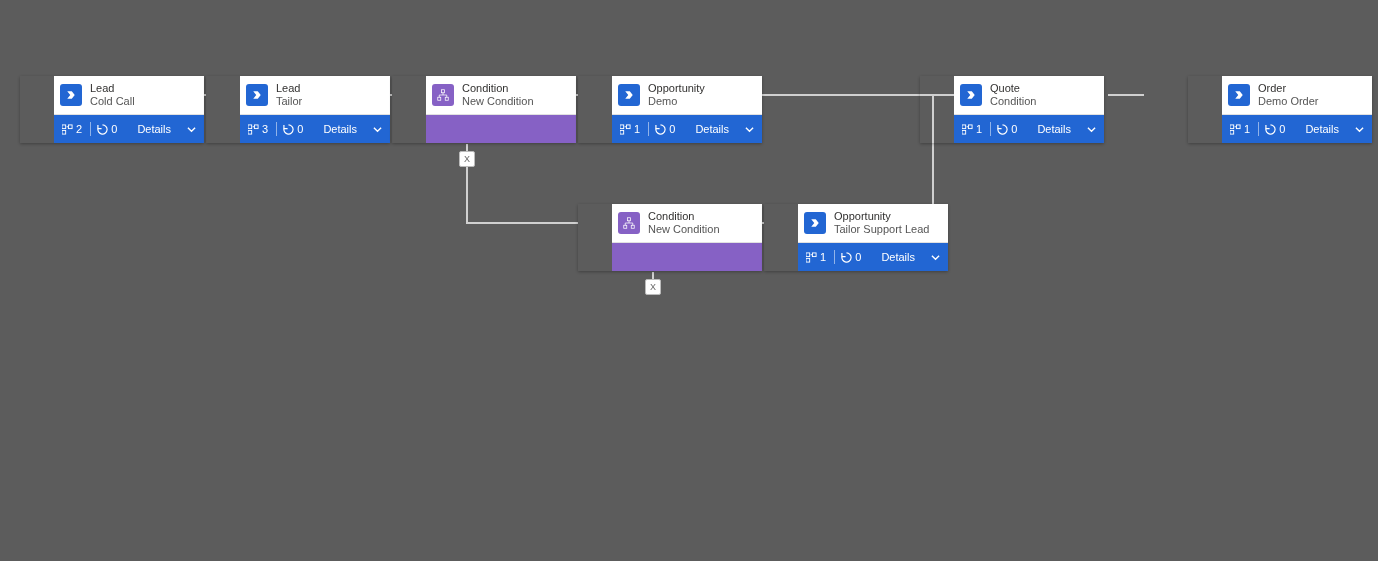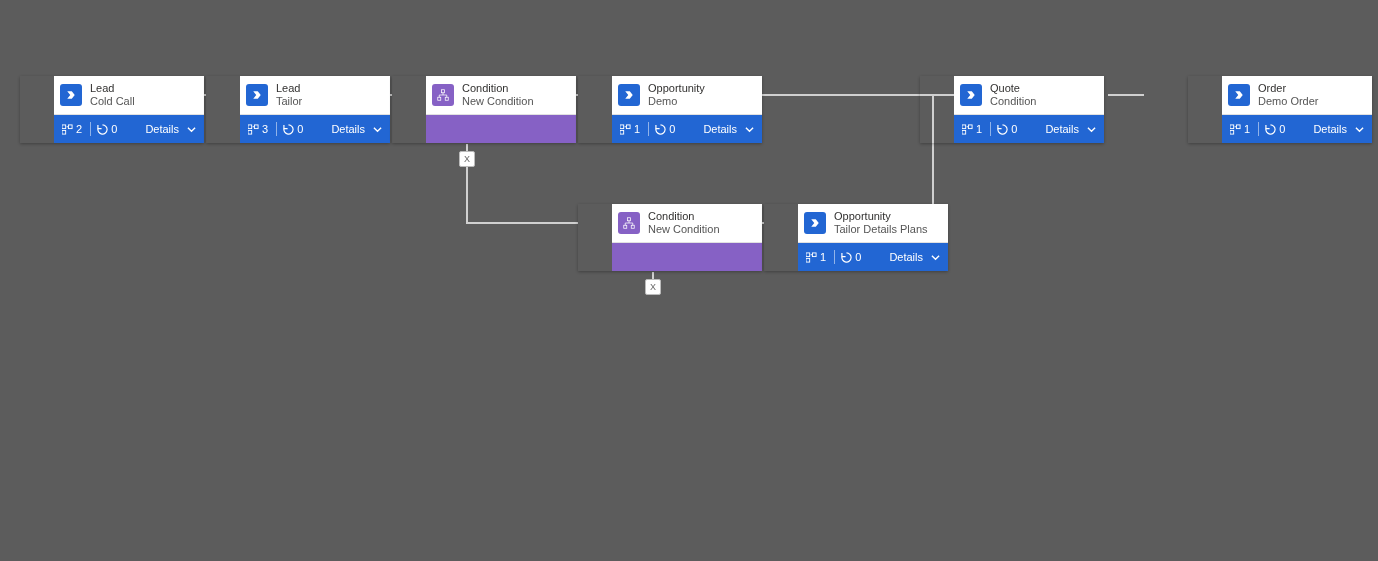--- a/index.html
+++ b/index.html
@@ -10,21 +10,21 @@
   .node-header .icon-box{width:22px;height:22px;border-radius:3px;display:flex;align-items:center;justify-content:center;margin-right:8px;flex:0 0 22px;}
   .icon-stage{background:#2266d3;}
   .icon-cond{background:#8661c5;}
   .node-header .titles{display:flex;flex-direction:column;line-height:1.15;overflow:hidden;}
   .node-header .t1{font-size:11px;color:#323130;}
   .node-header .t2{font-size:11px;color:#555;white-space:nowrap;}
   .node-footer{height:28px;background:#2266d3;color:#fff;display:flex;align-items:center;padding:0 8px;font-size:11px;}
   .node-footer.cond{background:#8661c5;}
   .node-footer .stat{display:flex;align-items:center;gap:3px;margin-right:8px;}
   .node-footer .sep{width:1px;height:14px;background:rgba(255,255,255,.5);margin:0 6px 0 0;}
-  .node-footer .details{margin-left:auto;display:flex;align-items:center;gap:8px;cursor:pointer;}
+  .node-footer .details{margin-left:auto;display:flex;align-items:center;gap:16px;cursor:pointer;}
   svg{display:block;}
   .check-badge{position:absolute;width:14px;height:14px;border-radius:2px;background:#8661c5;display:flex;align-items:center;justify-content:center;color:#fff;}
   .x-badge{position:absolute;width:14px;height:14px;border-radius:2px;background:#fff;border:1px solid #bbb;display:flex;align-items:center;justify-content:center;color:#666;font-size:9px;line-height:1;}
 </style>
 </head>
 <body>
 
 <div class="canvas">
 
   <div class="connector" style="left:170px;top:94px;width:36px;height:2px;"></div>
@@ -290,21 +290,21 @@
 
   <div class="node" style="left:764px;top:204px;">
     <div class="node-header">
       <div class="icon-box icon-stage">
         <svg width="12" height="12" viewBox="0 0 16 16">
             <path d="M3 3h6l4 5-4 5H3l4-5-4-5z" fill="#fff"></path>
           </svg>
       </div>
       <div class="titles">
         <span class="t1">Opportunity</span>
-        <span class="t2">Tailor Details Plans</span>
+        <span class="t2">Tailor Support Lead</span>
       </div>
     </div>
     <div class="node-footer">
       <span class="stat">
         <svg width="11" height="11" viewBox="0 0 12 12">
             <rect x="0" y="1" width="4" height="4" fill="none" stroke="#fff"></rect>
             <rect x="7" y="1" width="4" height="4" fill="none" stroke="#fff"></rect>
             <rect x="0" y="7" width="4" height="4" fill="none" stroke="#fff"></rect>
             <path d="M5 3h2" stroke="#fff"></path>
           </svg>

